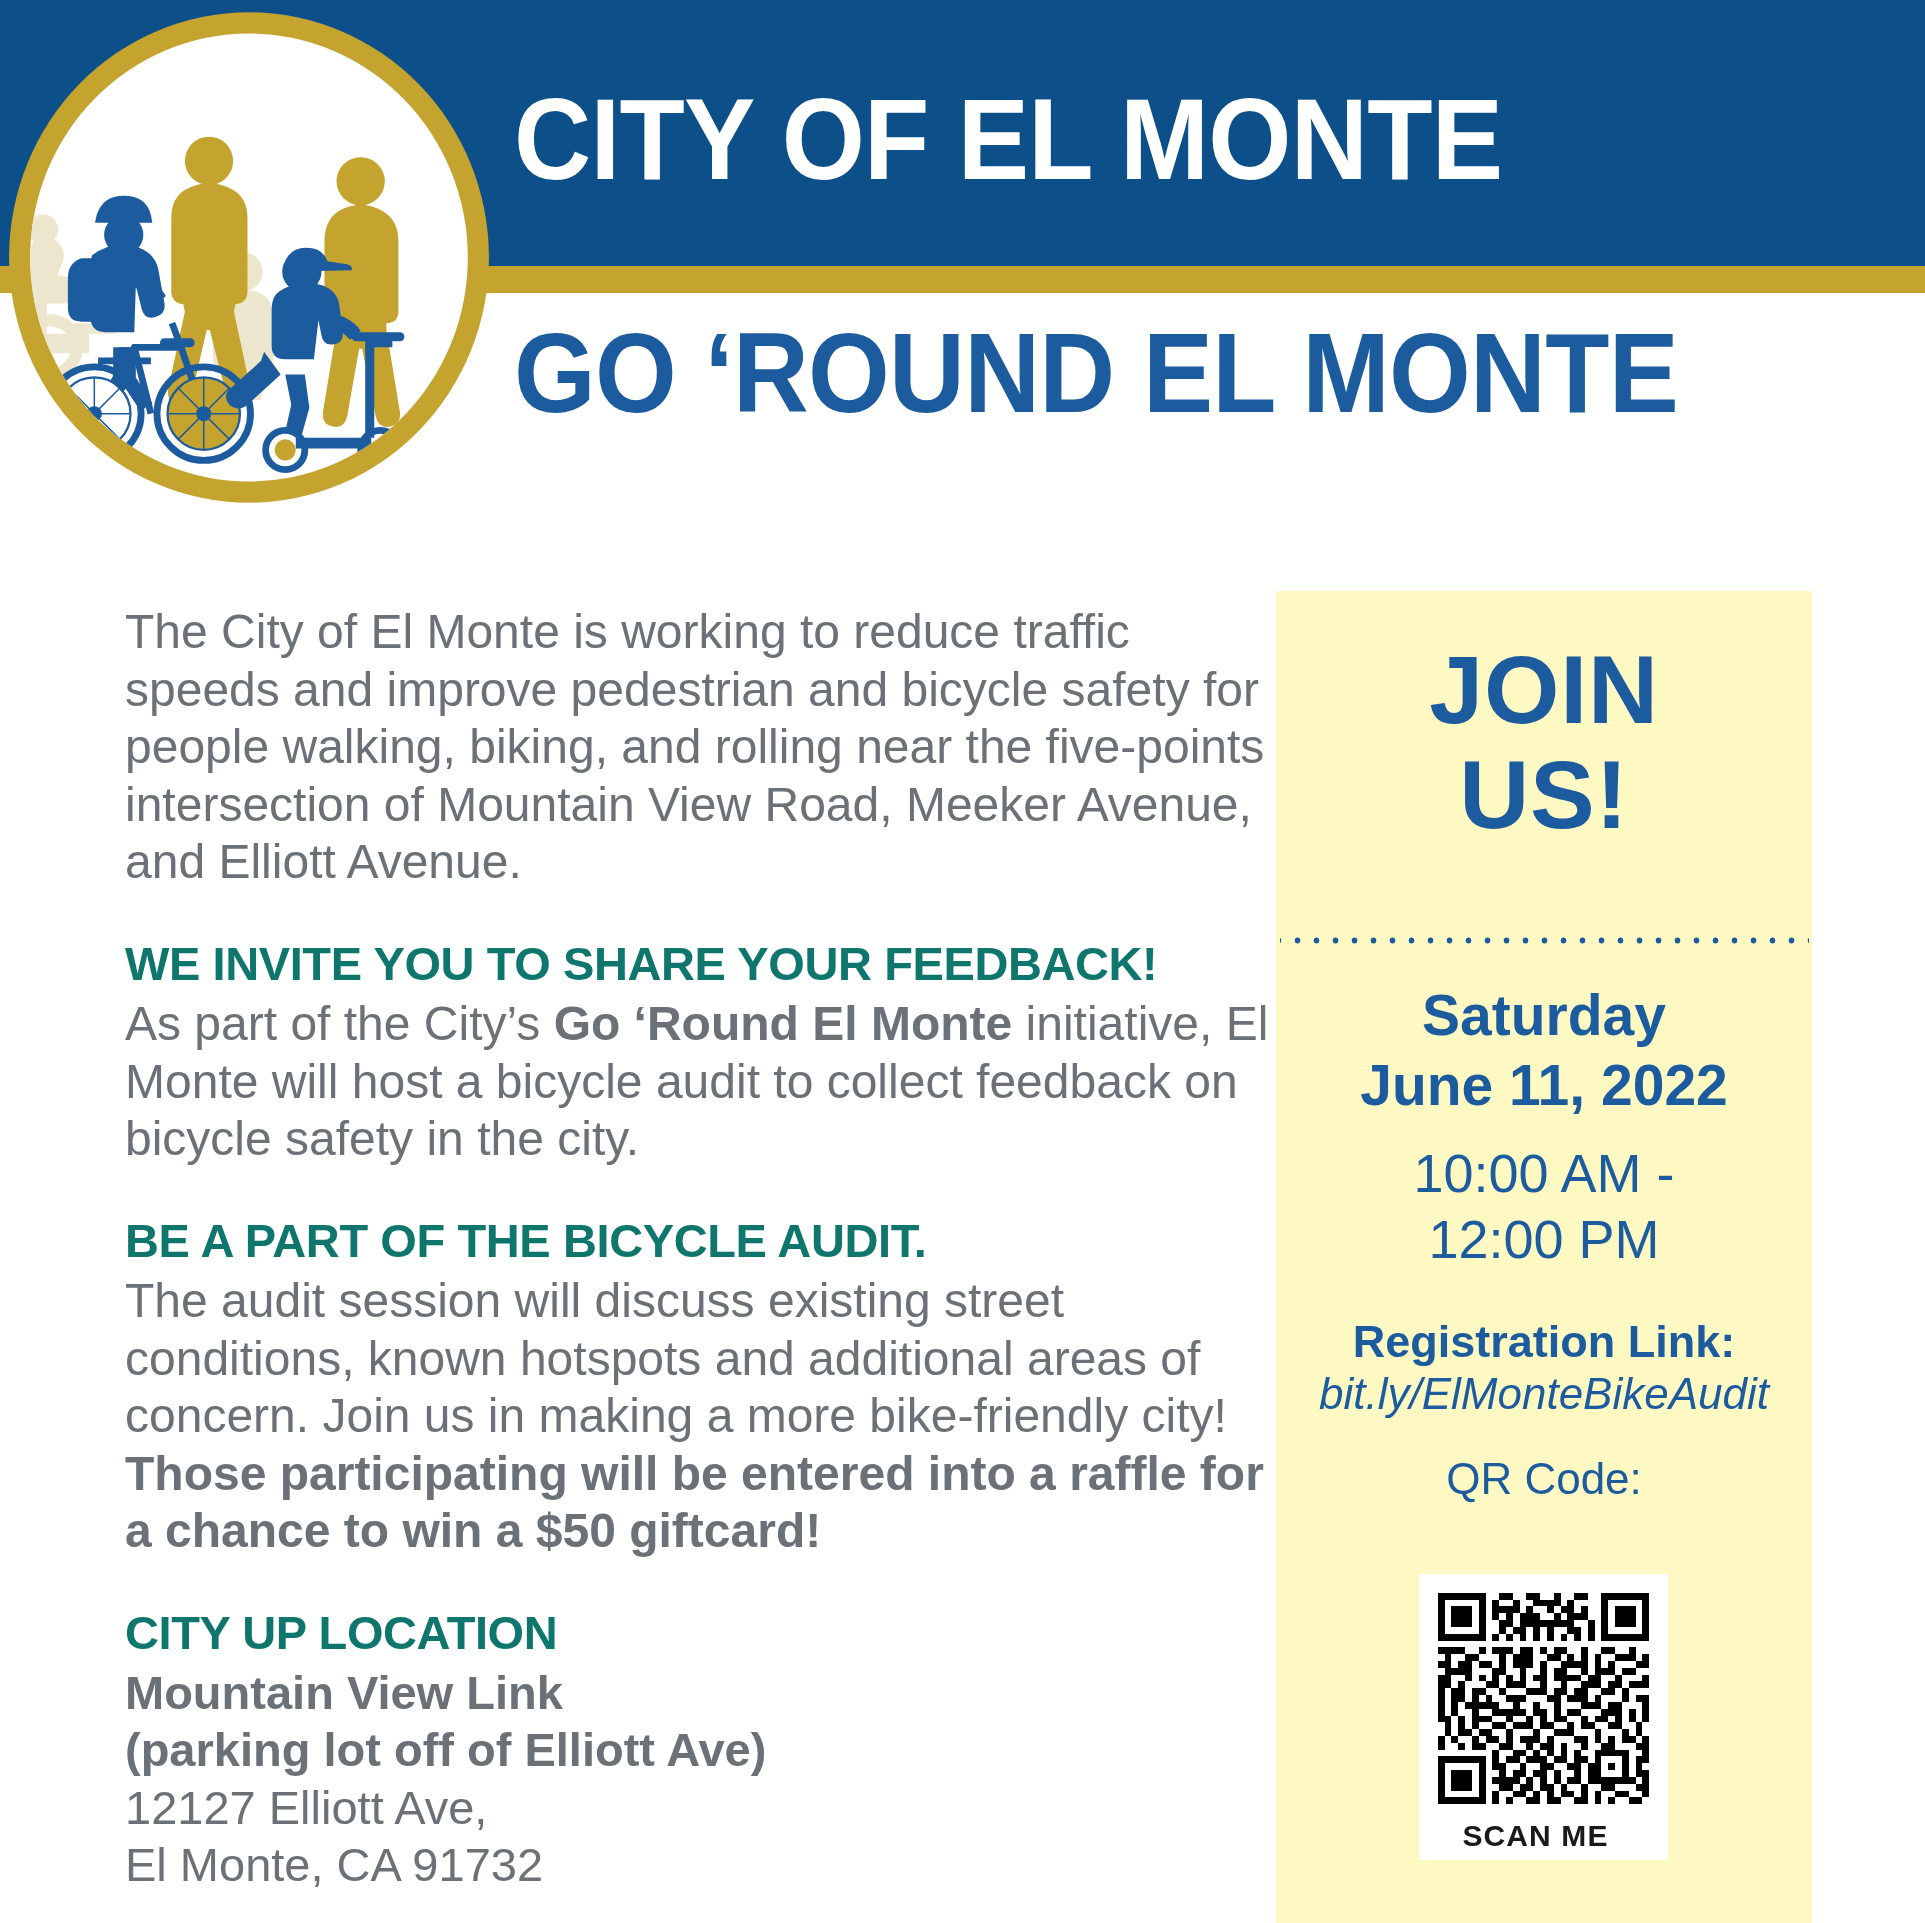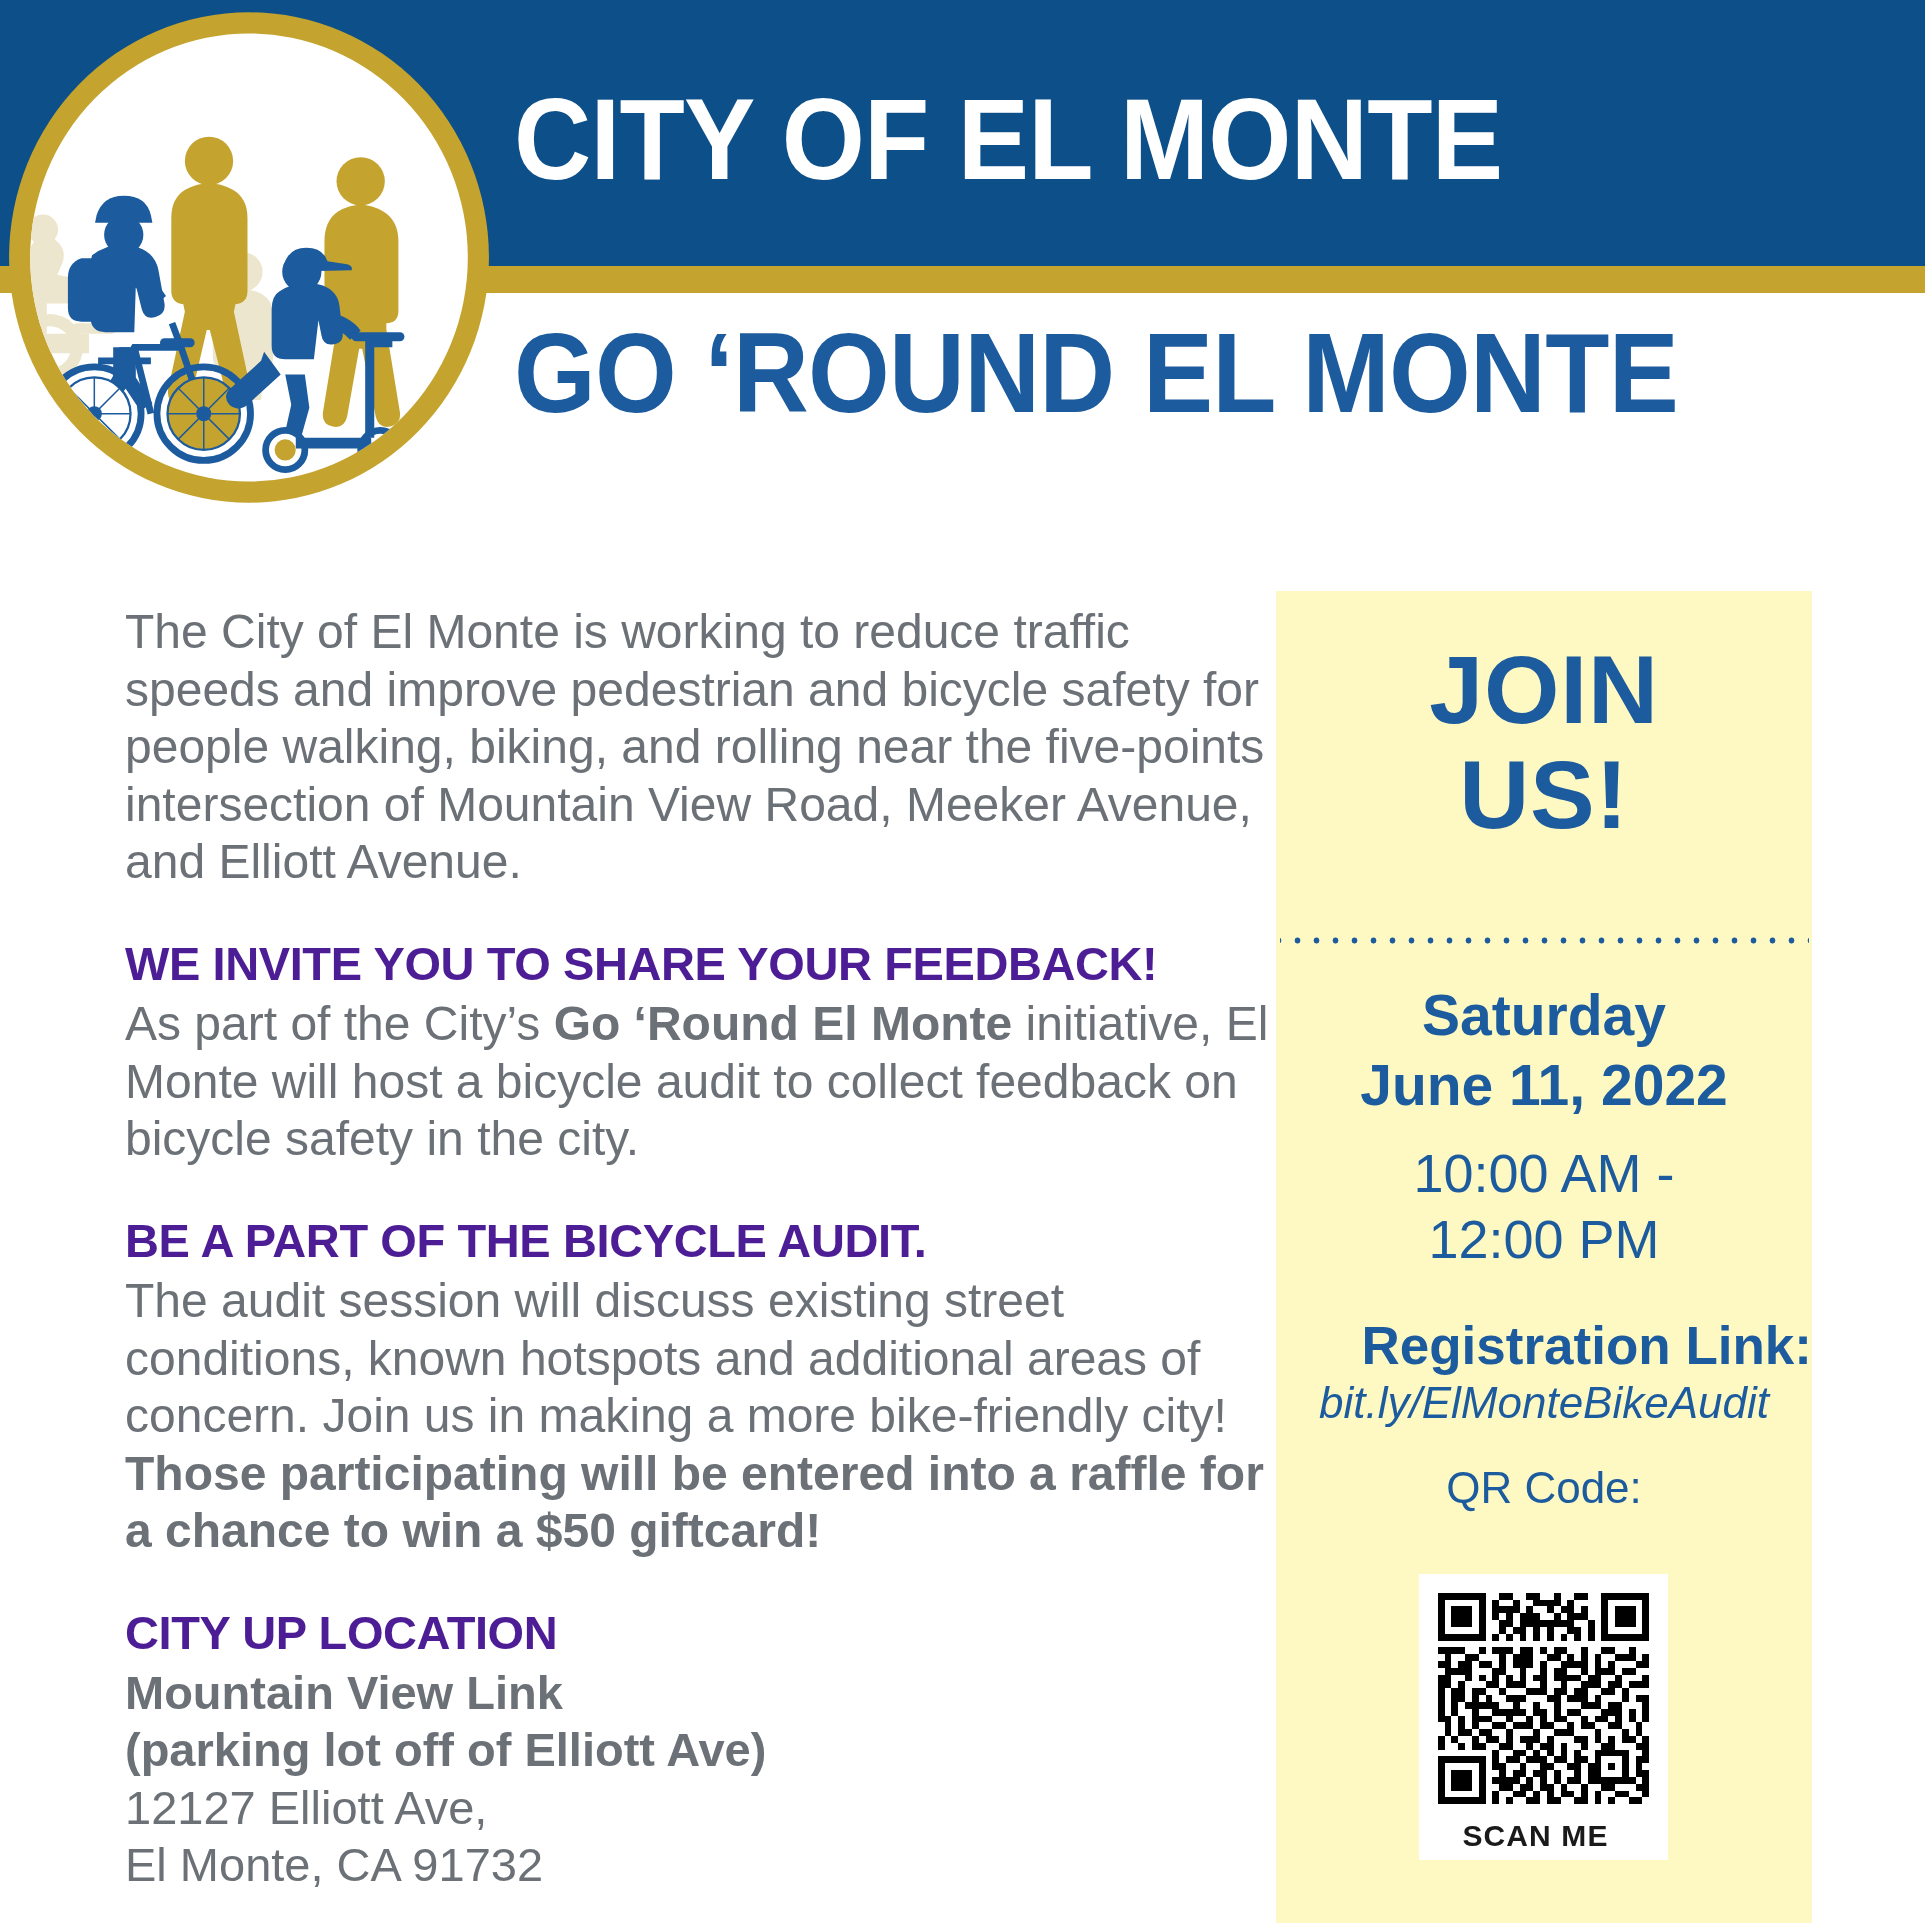--- a/index.html
+++ b/index.html
@@ -77,21 +77,21 @@
     width: 1148px;
   }
   .para {
     color: #6B7176;
     font-size: 48px;
     line-height: 1.20;
     font-family: "Liberation Sans Narrow", "Liberation Sans", sans-serif;
     margin: 0;
   }
   .section-head {
-    color: #4c1d95;
+    color: #0f766e;
     font-size: 47px;
     font-weight: bold;
     line-height: 1.12;
     letter-spacing: -0.4px;
     font-family: "Liberation Sans Narrow", "Liberation Sans", sans-serif;
     margin: 0 0 4.5px 0;
   }
   .gap { height: 47px; }
   .b { font-weight: bold; color: #6B7176; }
   .addr { color:#6B7176; font-size: 47px; line-height:1.22;
@@ -143,24 +143,23 @@
     font-weight: bold;
   }
   #event-time {
     font-size: 54px;
     line-height: 1.22;
     margin-top: 21px;
     font-weight: normal;
   }
   #reg-label {
     margin-top: 42px;
-    font-size: 53px;
+    font-size: 45px;
     line-height: 1.18;
     font-weight: bold;
-    text-align: right;
   }
   #reg-link {
     font-size: 44px;
     line-height: 1.2;
     font-style: italic;
     font-weight: normal;
   }
   #qr-label {
     margin-top: 32px;
     font-size: 44px;

